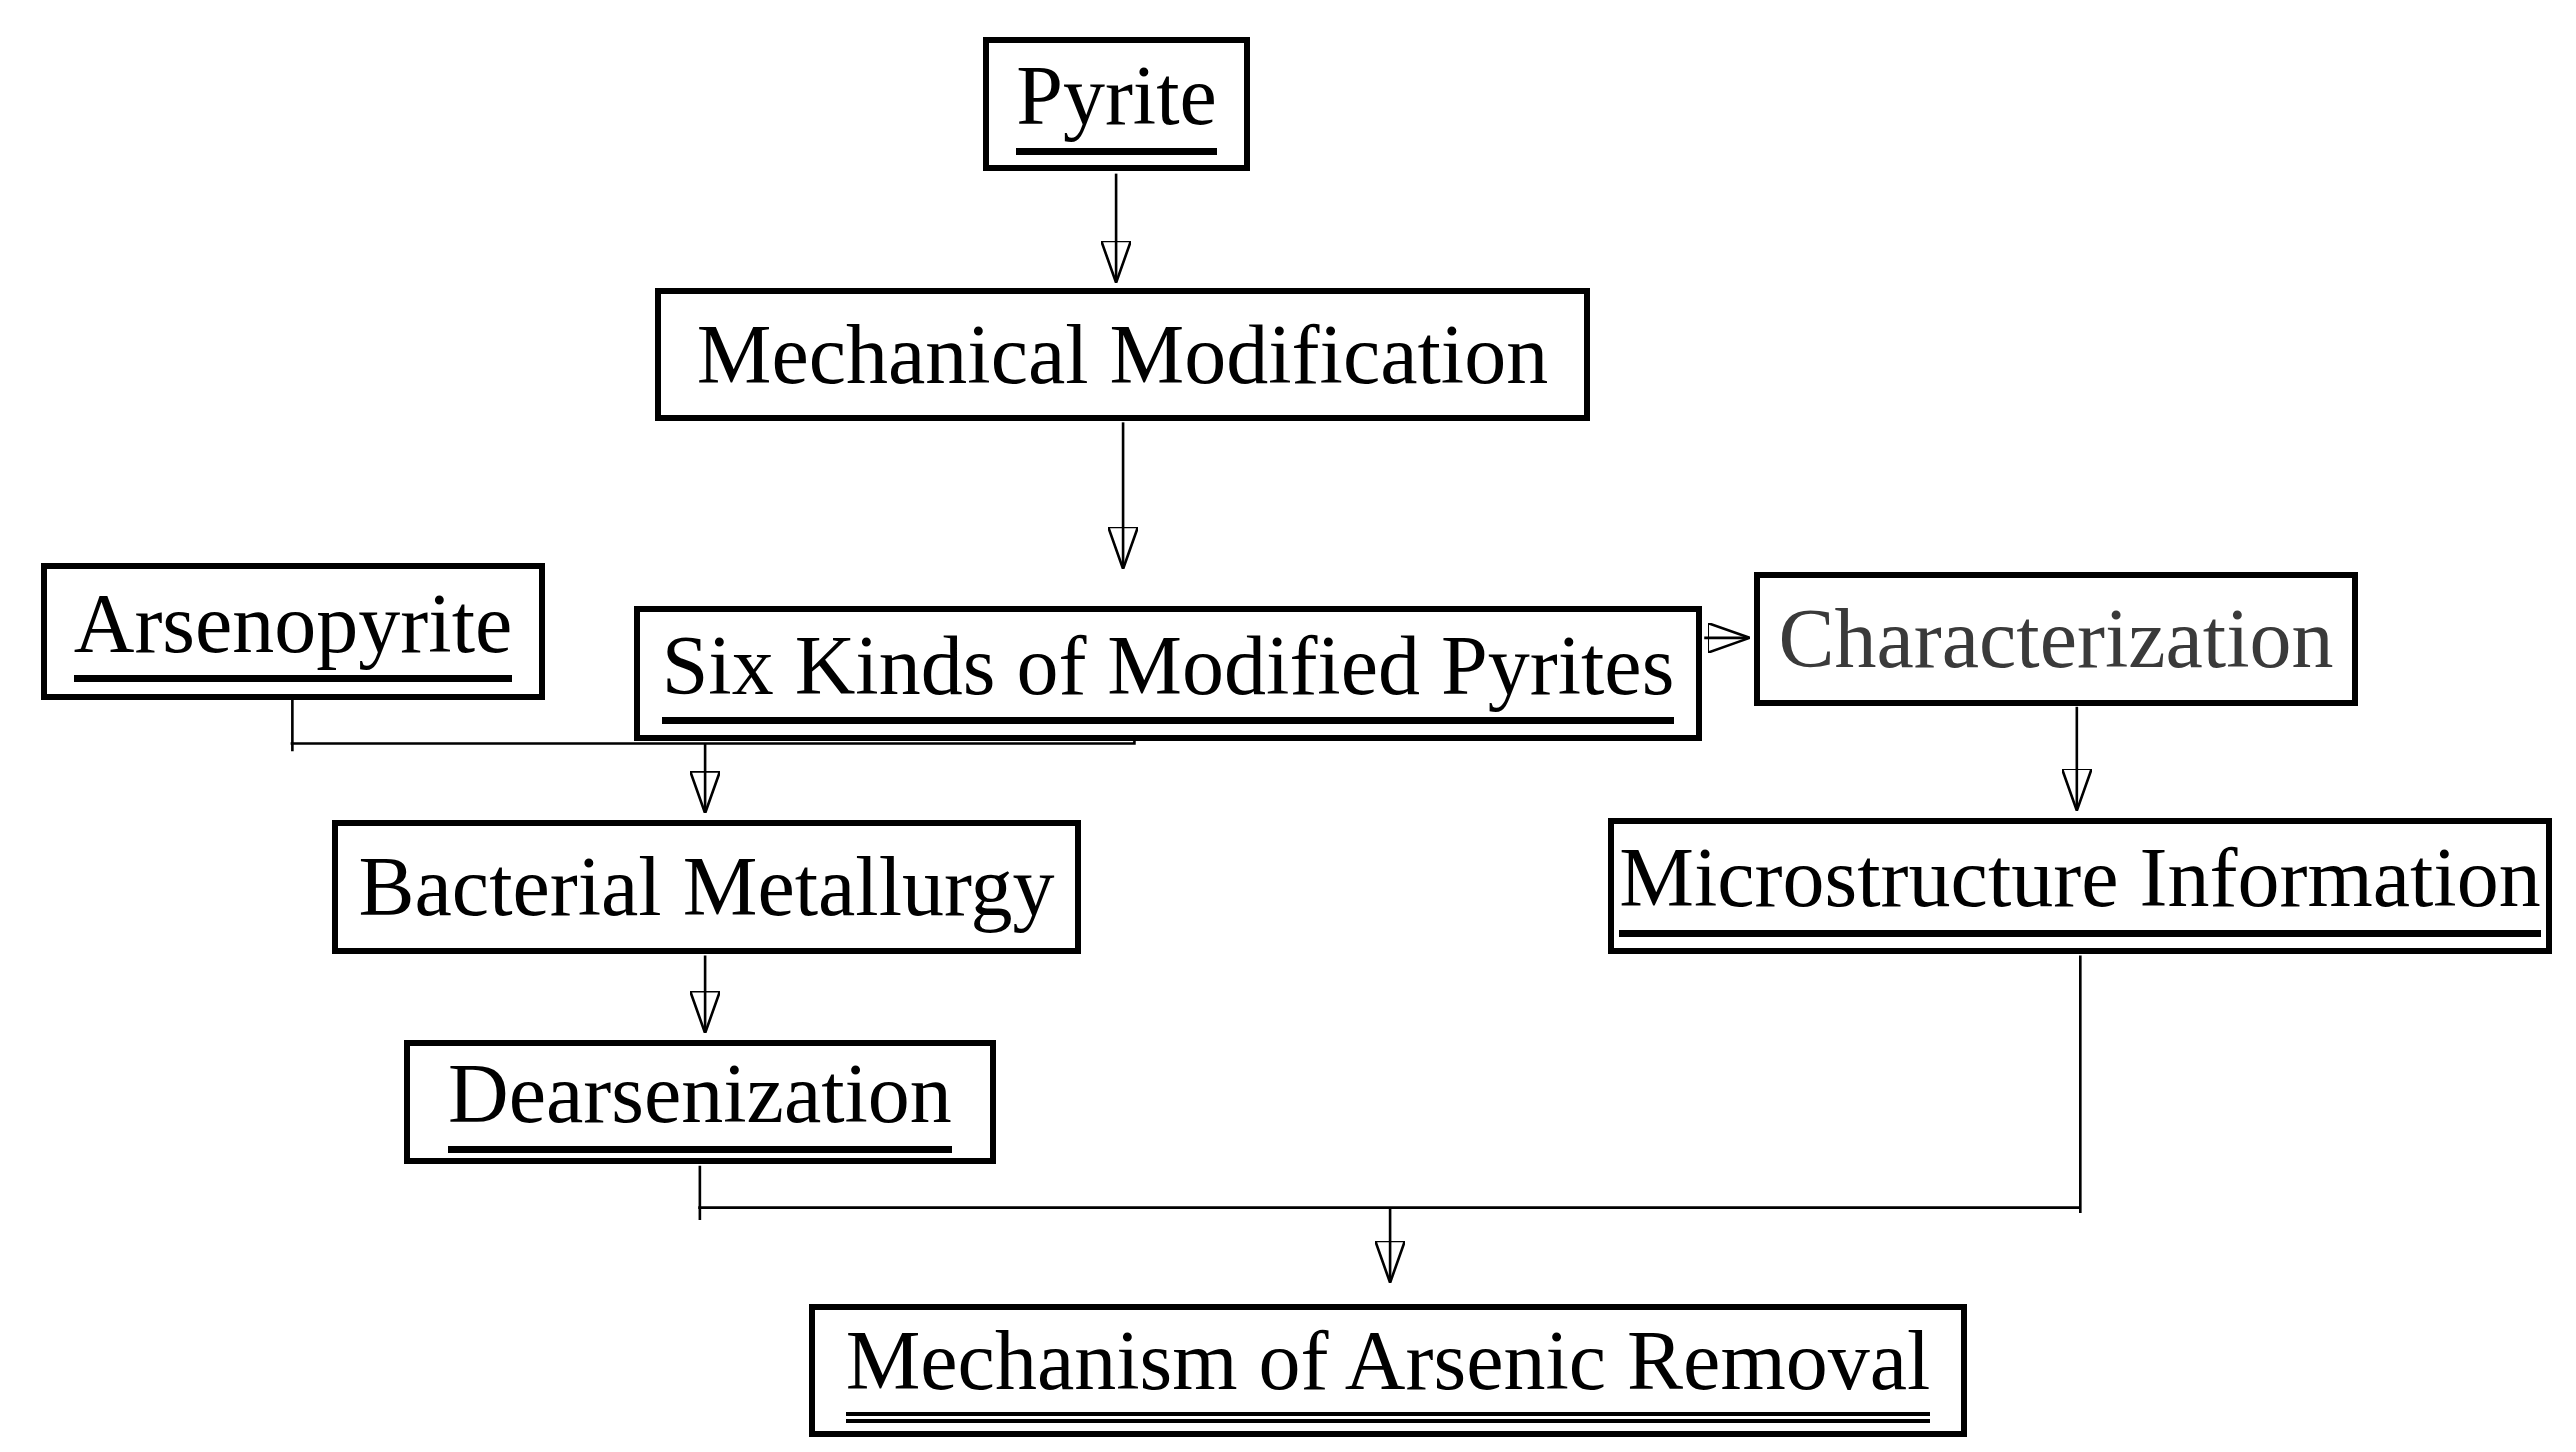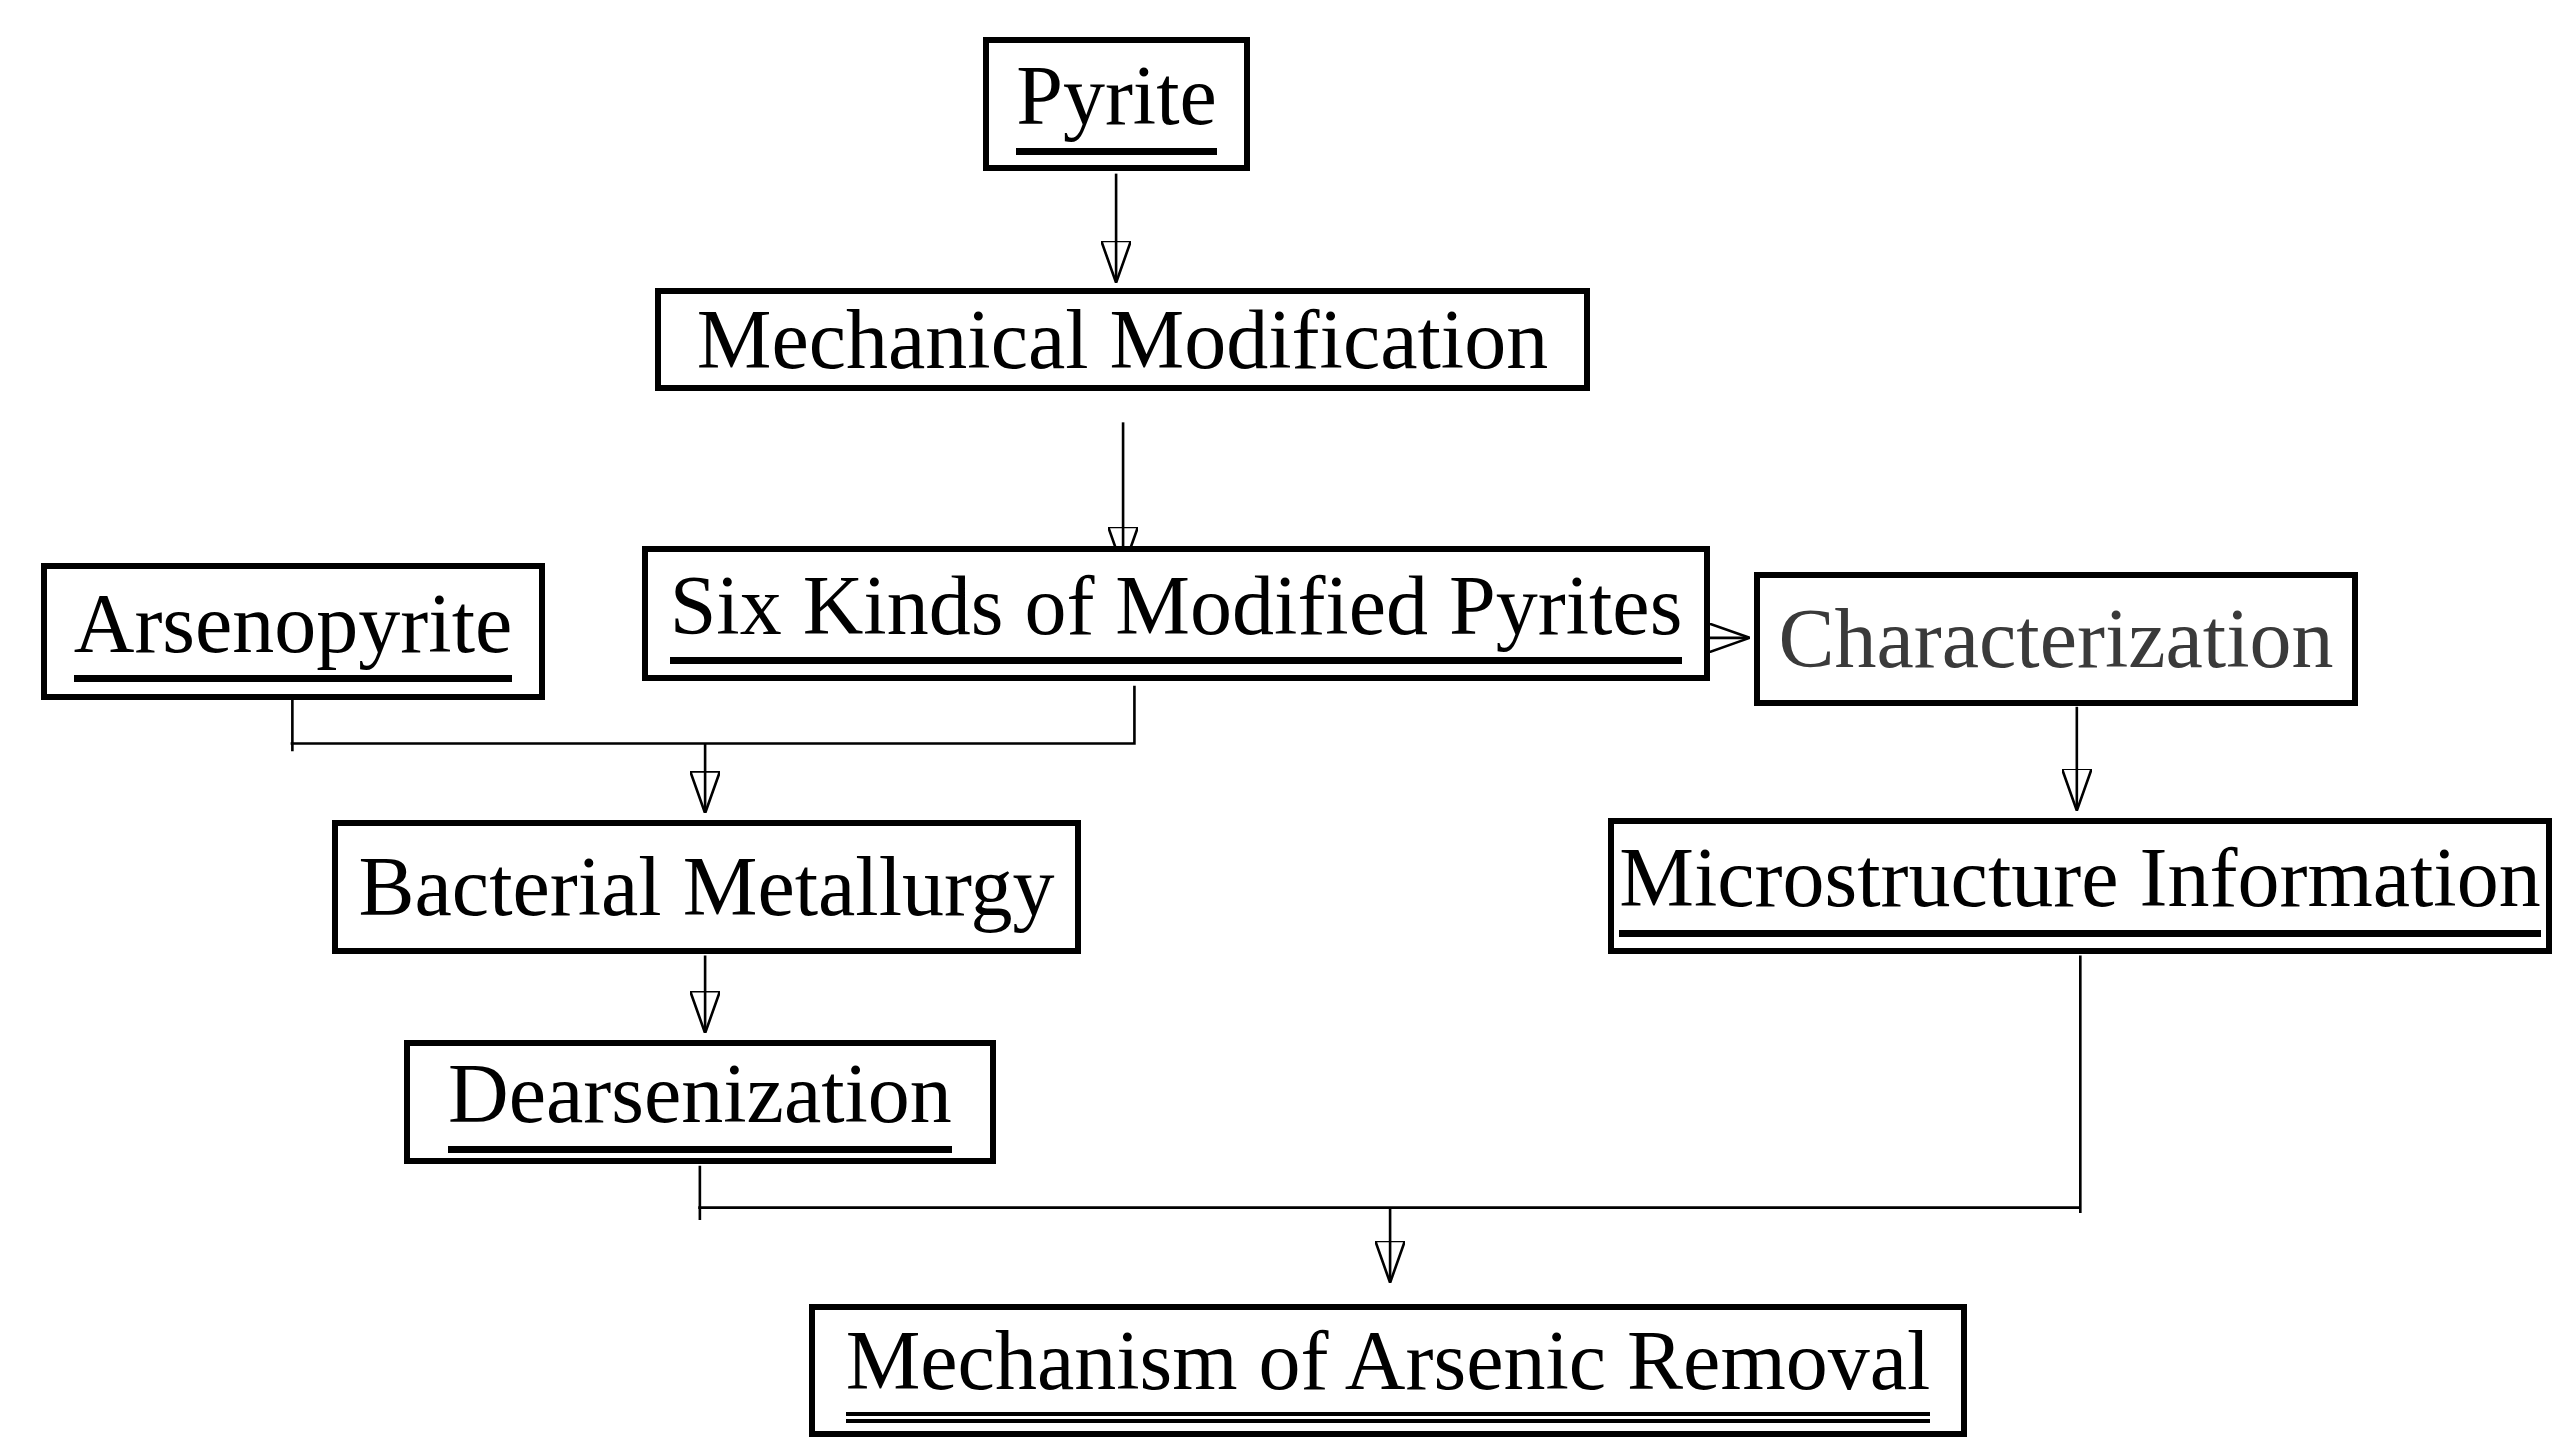--- a/index.html
+++ b/index.html
@@ -53,23 +53,23 @@
     display: inline-block;
     padding-bottom: 8.7px;
     border-bottom: 11.3px double #000000;
   }
   .node-characterization .label {
     color: #3a3a3a;
   }
 
   
   .node-pyrite                     { left: 983px; top:   37px; width:  267px; height: 134px; }
-  .node-mechanical-modification    { left:  655px; top:  288px; width: 935px; height: 103px; }
+  .node-mechanical-modification    { left:  655px; top:  288px; width: 935px; height: 133px; }
   .node-arsenopyrite               { left:   41px; top:  563px; width:  504px; height: 137px; }
-  .node-six-kinds                  { left:  634px; top:  546px; width: 1068px; height: 135px; margin-left: 8px; }
+  .node-six-kinds                  { left:  634px; top:  606px; width: 1068px; height: 135px; }
   .node-characterization           { left: 1754px; top:  572px; width:  604px; height: 134px; }
   .node-bacterial-metallurgy       { left:  332px; top:  820px; width:  749px; height: 134px; }
   .node-microstructure-information { left: 1608px; top:  818px; width: 944px; height: 136px; }
   .node-dearsenization             { left:  404px; top: 1040px; width:  592px; height: 124px; }
   .node-mechanism                  { left:  809px; top: 1290px; width: 1158px; height: 133px; margin-top: 14px; }
 </style>
 </head>
 <body>
 
 <div class="stage">

